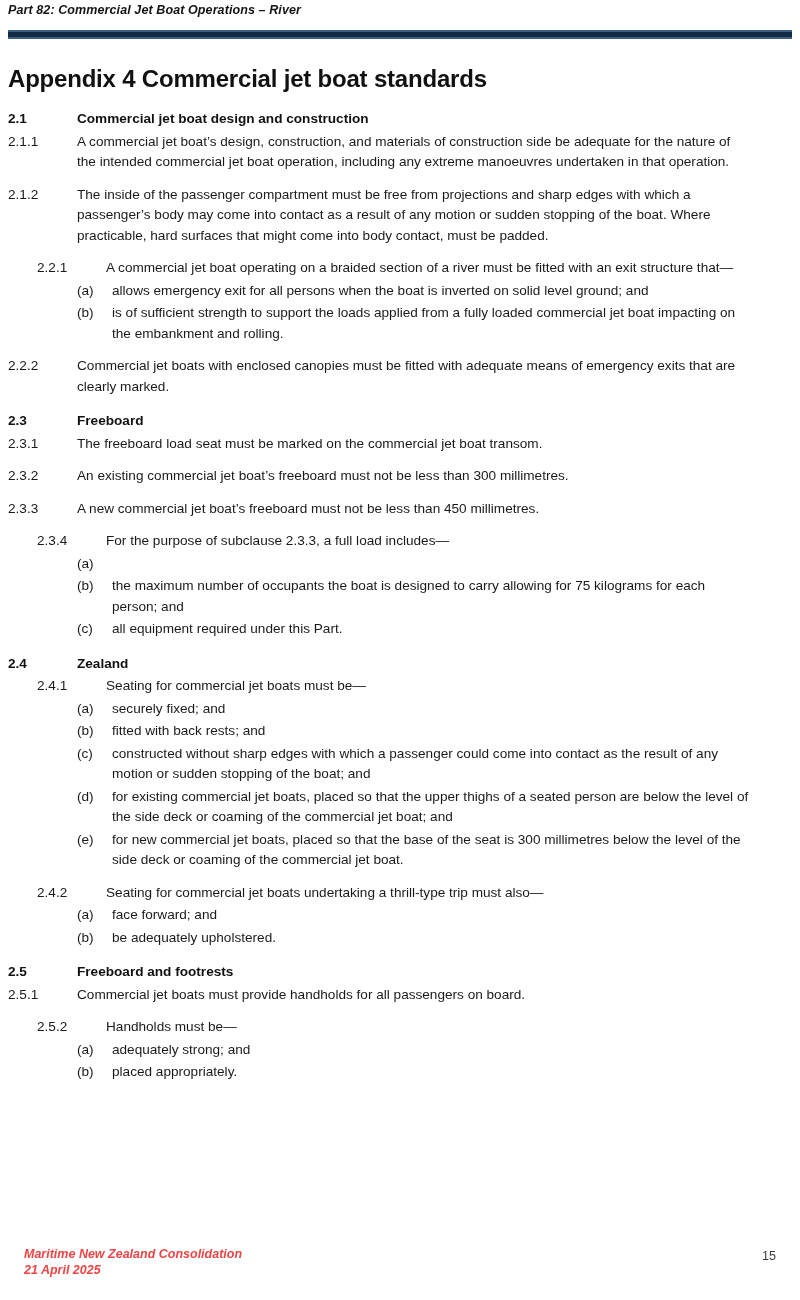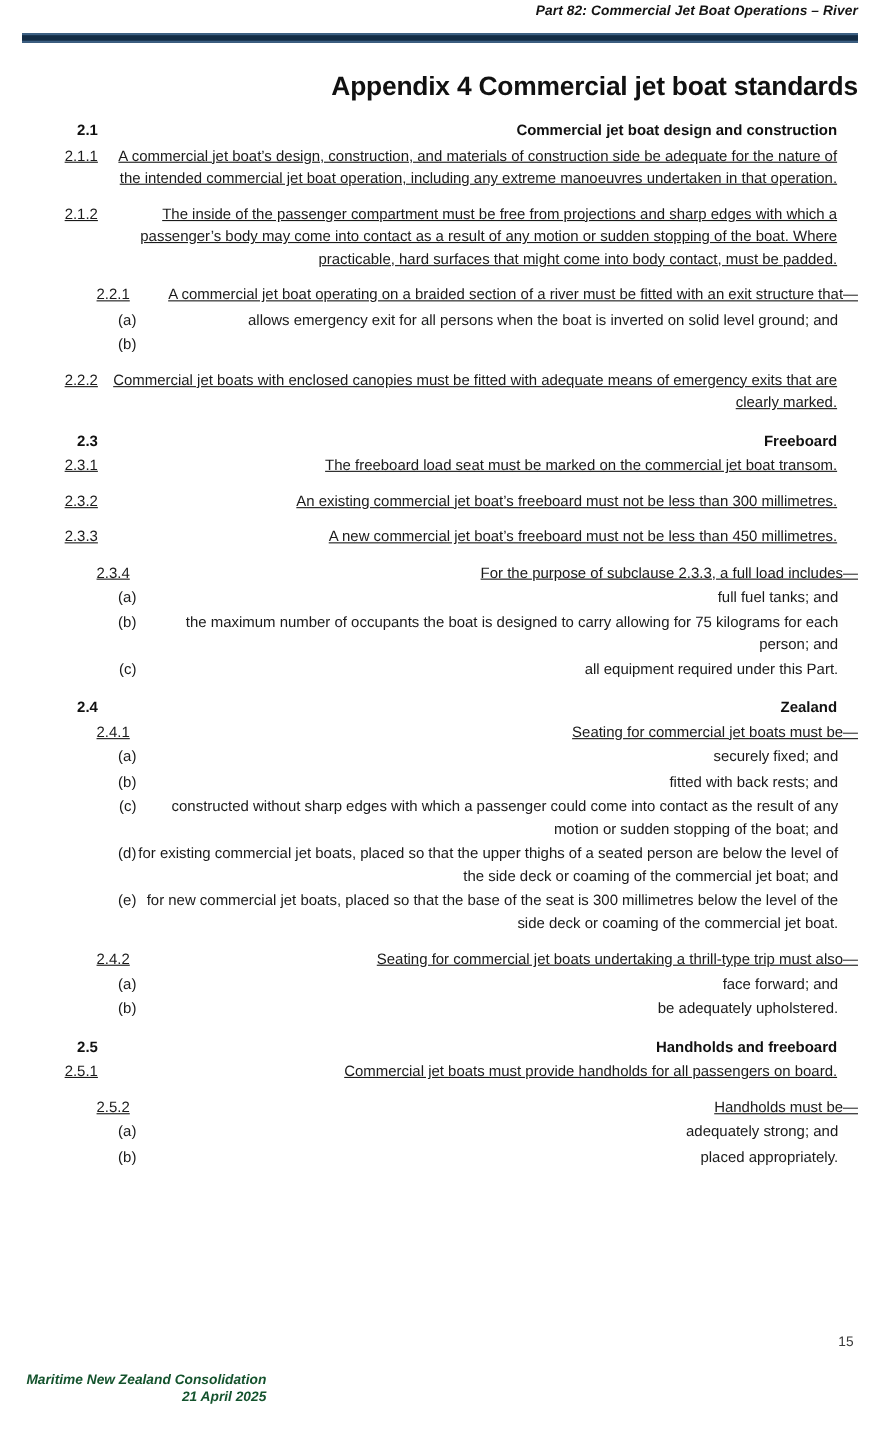--- a/index.html
+++ b/index.html
@@ -12,23 +12,22 @@
     height: 1300px;
     font-family: "Liberation Sans", sans-serif;
     color: #1a1a1a;
     -webkit-font-smoothing: antialiased;
   }
   .page {
     position: relative;
     width: 800px;
     height: 1300px;
     box-sizing: border-box;
-    padding: 0 20px;
+    padding: 0 8px;
     overflow: hidden;
-    text-align: right;
   }
 
   
   .running-header {
     font-size: 12.5px;
     font-weight: bold;
     font-style: italic;
     letter-spacing: 0.1px;
     color: #141414;
     padding-top: 2px;
@@ -68,21 +67,20 @@
     margin-top: 14px;
     margin-bottom: 2px;
   }
   .section-heading .num,
   .section-heading .body {
     font-weight: bold;
     color: #111111;
   }
   .subclause {
     margin-bottom: 12px;
-    text-decoration: underline;
   }
   .subclause.tight {
     margin-bottom: 2px;
     margin-left: 29px;
   }
   .num {
     flex: 0 0 69px;
     width: 69px;
     color: #1a1a1a;
   }
@@ -123,22 +121,21 @@
     bottom: 22px;
     display: flex;
     align-items: flex-start;
     justify-content: space-between;
     font-size: 12.5px;
     line-height: 16px;
   }
   .footer-left {
     font-weight: bold;
     font-style: italic;
-    color: #14532d;
-    margin-top: 36px;
+    color: #ef4444;
   }
   .footer-right {
     font-size: 12.5px;
     color: #3a3a3a;
     padding-top: 2px;
   }
 </style>
 </head>
 <body>
 
@@ -170,20 +167,21 @@
           <div class="num">2.2.1</div>
           <div class="body">A commercial jet boat operating on a braided section of a river must be fitted with an exit structure that—</div>
         </div>
         <div class="subitems spacer-after">
           <div class="subitem">
             <div class="letter">(a)</div>
             <div class="text">allows emergency exit for all persons when the boat is inverted on solid level ground; and</div>
           </div>
           <div class="subitem">
             <div class="letter">(b)</div>
+            <div class="text">is of sufficient strength to support the loads applied from a fully loaded commercial jet boat impacting on the embankment and rolling.</div>
           </div>
         </div>
         <div class="row subclause">
           <div class="num">2.2.2</div>
           <div class="body">Commercial jet boats with enclosed canopies must be fitted with adequate means of emergency exits that are clearly marked.</div>
         </div>
       </div>
       <div class="clause-section">
         <div class="row section-heading">
           <div class="num">2.3</div>
@@ -201,21 +199,20 @@
           <div class="num">2.3.3</div>
           <div class="body">A new commercial jet boat’s freeboard must not be less than 450 millimetres.</div>
         </div>
         <div class="row subclause tight">
           <div class="num">2.3.4</div>
           <div class="body">For the purpose of subclause 2.3.3, a full load includes—</div>
         </div>
         <div class="subitems spacer-after">
           <div class="subitem">
             <div class="letter">(a)</div>
-            <div class="text">full fuel tanks; and</div>
           </div>
           <div class="subitem">
             <div class="letter">(b)</div>
             <div class="text">the maximum number of occupants the boat is designed to carry allowing for 75 kilograms for each person; and</div>
           </div>
           <div class="subitem">
             <div class="letter">(c)</div>
             <div class="text">all equipment required under this Part.</div>
           </div>
         </div>
@@ -262,21 +259,21 @@
           </div>
           <div class="subitem">
             <div class="letter">(b)</div>
             <div class="text">be adequately upholstered.</div>
           </div>
         </div>
       </div>
       <div class="clause-section">
         <div class="row section-heading">
           <div class="num">2.5</div>
-          <div class="body">Handholds and freeboard</div>
+          <div class="body">Freeboard and footrests</div>
         </div>
         <div class="row subclause">
           <div class="num">2.5.1</div>
           <div class="body">Commercial jet boats must provide handholds for all passengers on board.</div>
         </div>
         <div class="row subclause tight">
           <div class="num">2.5.2</div>
           <div class="body">Handholds must be—</div>
         </div>
         <div class="subitems spacer-after">

